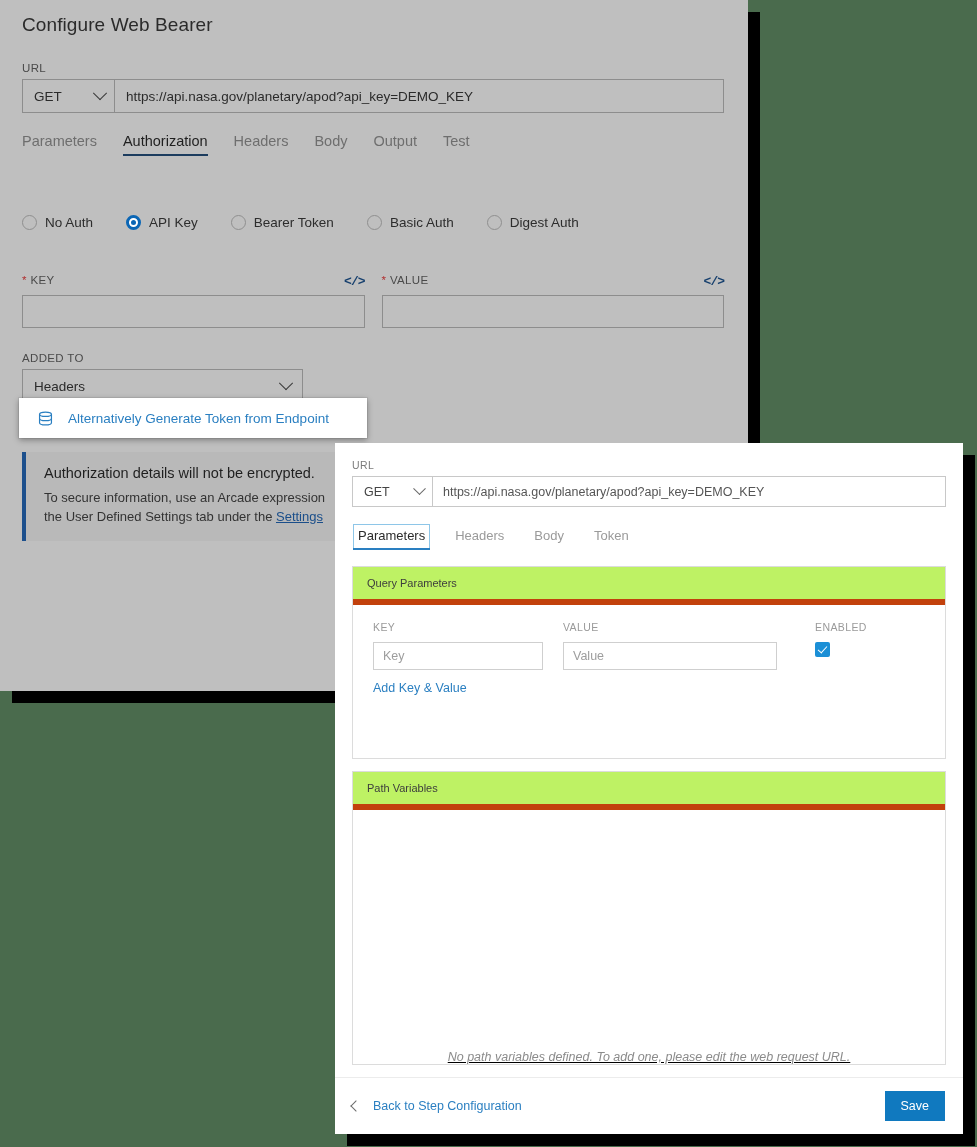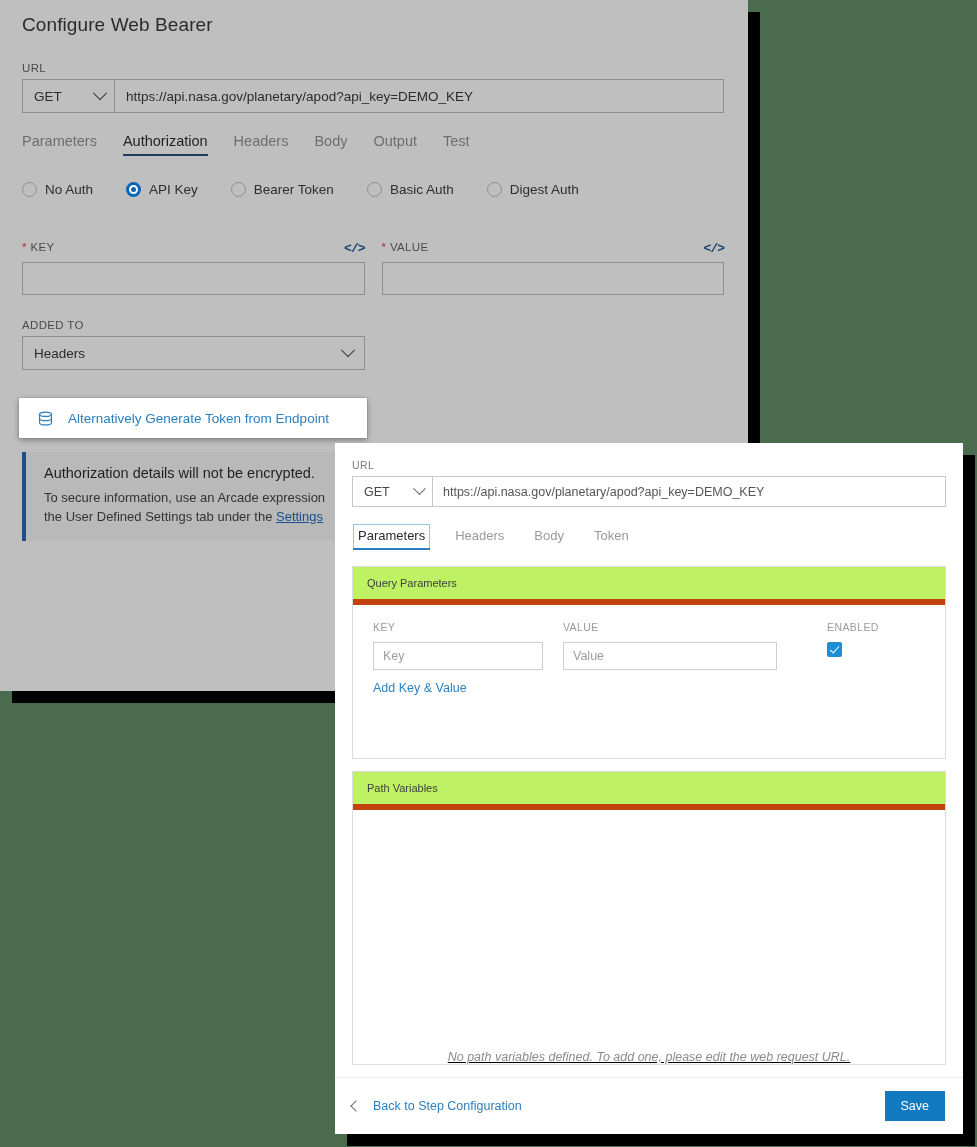--- a/index.html
+++ b/index.html
@@ -115,20 +115,21 @@
     gap: 0;
     margin-bottom: 44px;
   }
   .radio-item {
     display: flex;
     align-items: center;
     font-size: 13.5px;
     color: #2d2d2d;
     margin-right: 33px;
     cursor: pointer;
+    margin-top: 33px;
   }
   .radio-dot {
     width: 15px; height: 15px;
     border-radius: 50%;
     border: 1.5px solid #8f8f8f;
     margin-right: 8px;
     box-sizing: border-box;
     background: transparent;
     flex: none;
   }
@@ -173,21 +174,21 @@
     letter-spacing: -1px;
     cursor: pointer;
   }
   .kv-input {
     height: 33px;
     border: 1px solid #8d8d8d;
     background: transparent;
     box-sizing: border-box;
   }
 
-  .added-to-wrap { width: 343px; }
+  .added-to-wrap { width: 281px; }
   .select-box {
     height: 34px;
     border: 1px solid #8d8d8d;
     display: flex;
     align-items: center;
     justify-content: space-between;
     padding: 0 11px;
     font-size: 13.5px;
     color: #2b2b2b;
     box-sizing: border-box;
@@ -350,21 +351,21 @@
     color: #3d3d3d;
   }
   .card-body { padding: 0; }
 
   .qp-grid {
     display: flex;
     padding: 16px 20px 0 20px;
   }
   .qp-c1 { width: 190px; }
   .qp-c2 { width: 248px; }
-  .qp-c3 { flex: 1; margin-left: 12px; }
+  .qp-c3 { flex: 1; }
   .qp-head {
     font-size: 10.5px;
     color: #9a9a9a;
     letter-spacing: .4px;
     margin-bottom: 9px;
   }
   .qp-input {
     width: 170px;
     height: 28px;
     border: 1px solid #cfcfcf;

